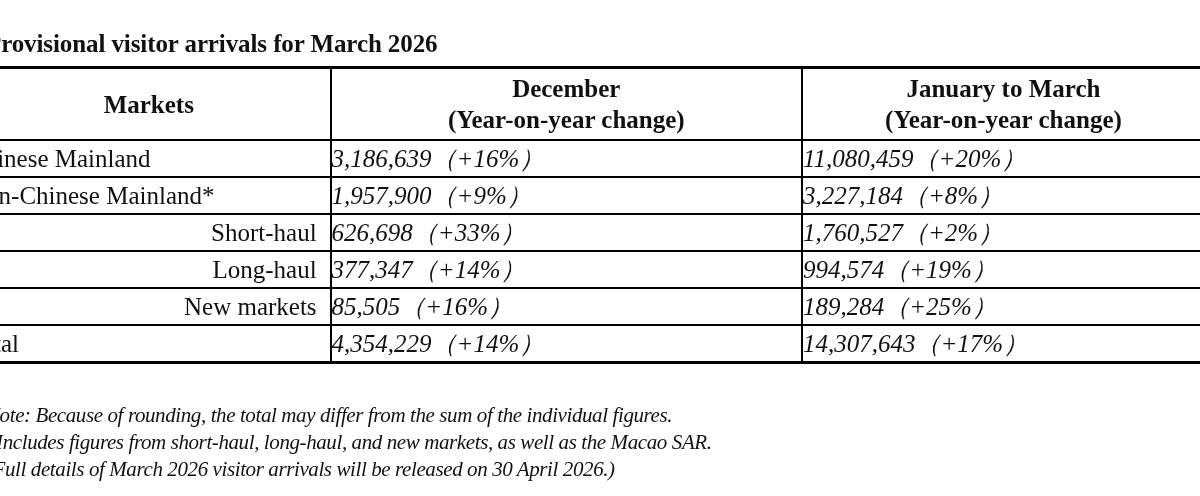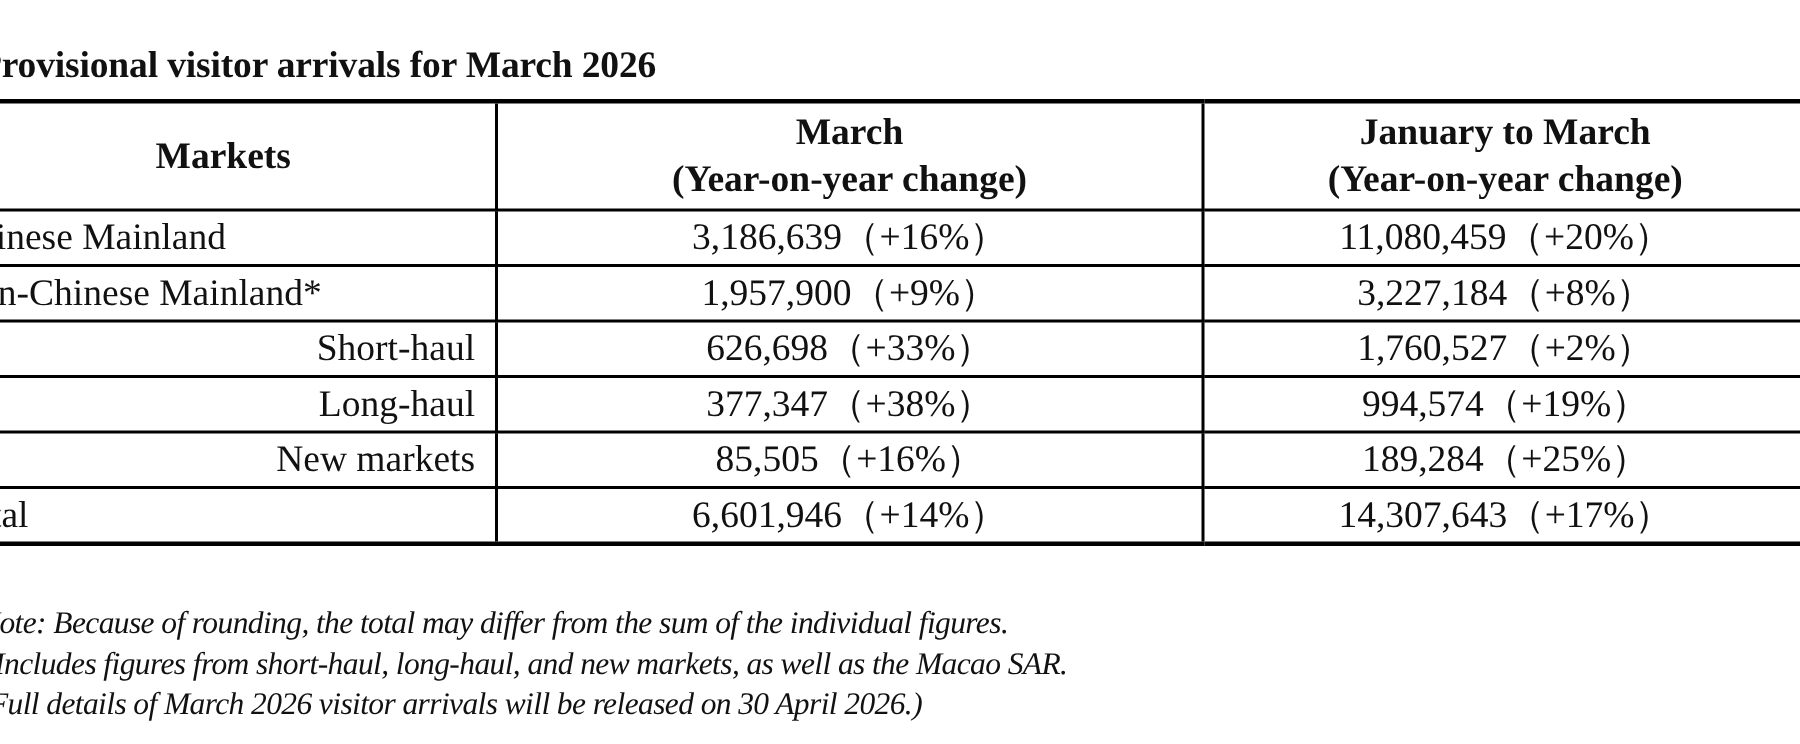--- a/index.html
+++ b/index.html
@@ -64,24 +64,25 @@
       text-align: left;
       padding-left: 27px;
       white-space: nowrap;
     }
     td.market.indent {
       text-align: right;
       padding-left: 0;
       padding-right: 13px;
     }
     td.val {
-      text-align: center;
+      text-align: left;
       white-space: nowrap;
       height: 35px;
       line-height: 35px;
+      font-style: italic;
     }
     th .th-line { display: block; }
     .notes {
       position: absolute;
       left: 14px;
       top: 402px;
       font-style: italic;
       font-size: 21px;
       line-height: 27px;
       white-space: nowrap;
@@ -97,21 +98,21 @@
 <div class="page">
   <div class="title">Provisional visitor arrivals for March 2026</div>
 
   <table class="stats">
     <thead>
       <tr>
         <th class="col-market">
           <span class="th-line">Markets</span>
         </th>
         <th class="col-march">
-          <span class="th-line">March</span>
+          <span class="th-line">December</span>
           <span class="th-line">(Year-on-year change)</span>
         </th>
         <th class="col-ytd">
           <span class="th-line">January to March</span>
           <span class="th-line">(Year-on-year change)</span>
         </th>
       </tr>
     </thead>
     <tbody>
       <tr>
@@ -124,31 +125,31 @@
         <td class="val">1,957,900（+9%）</td>
         <td class="val">3,227,184（+8%）</td>
       </tr>
       <tr>
         <td class="market indent">Short-haul</td>
         <td class="val">626,698（+33%）</td>
         <td class="val">1,760,527（+2%）</td>
       </tr>
       <tr class="row-thin">
         <td class="market indent">Long-haul</td>
-        <td class="val">377,347（+38%）</td>
+        <td class="val">377,347（+14%）</td>
         <td class="val">994,574（+19%）</td>
       </tr>
       <tr class="row-thin">
         <td class="market indent">New markets</td>
         <td class="val">85,505（+16%）</td>
         <td class="val">189,284（+25%）</td>
       </tr>
       <tr class="row-thin">
         <td class="market">Total</td>
-        <td class="val">6,601,946（+14%）</td>
+        <td class="val">4,354,229（+14%）</td>
         <td class="val">14,307,643（+17%）</td>
       </tr>
     </tbody>
   </table>
 
   <div class="notes">
     <div>Note: Because of rounding, the total may differ from the sum of the individual figures.</div>
     <div>*Includes figures from short-haul, long-haul, and new markets, as well as the Macao SAR.</div>
     <div>(Full details of March 2026 visitor arrivals will be released on 30 April 2026.)</div>
   </div>

